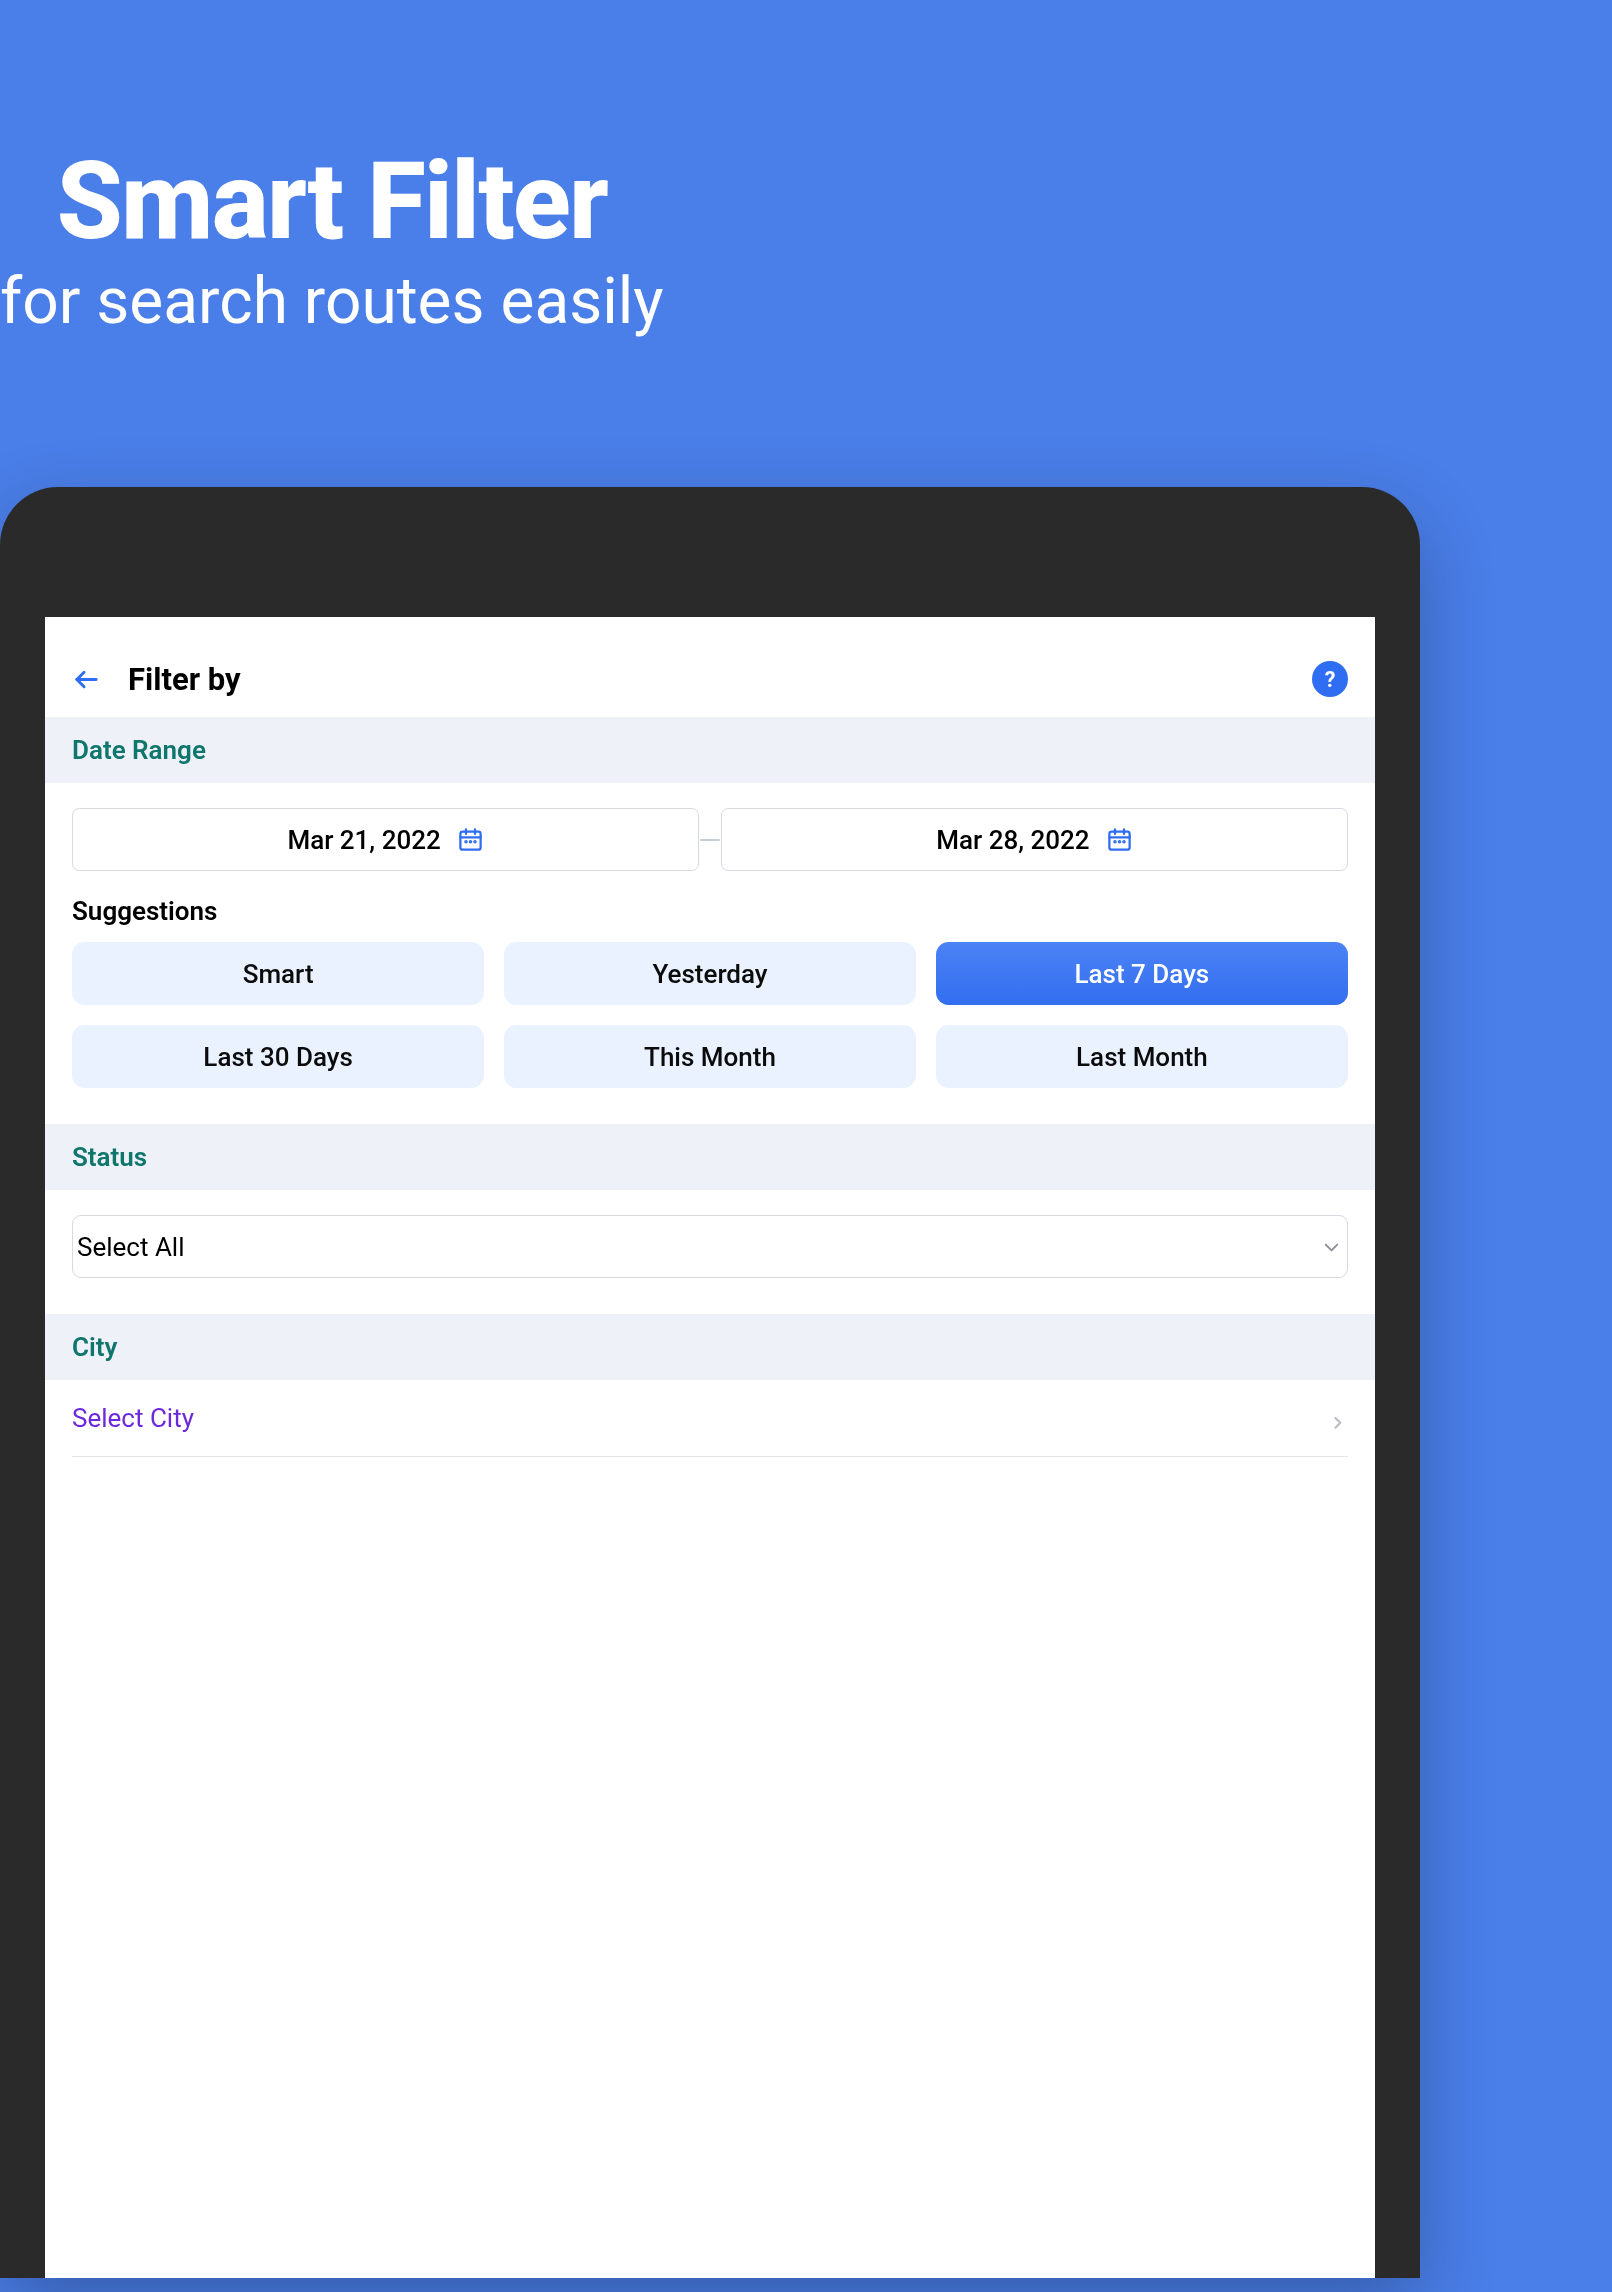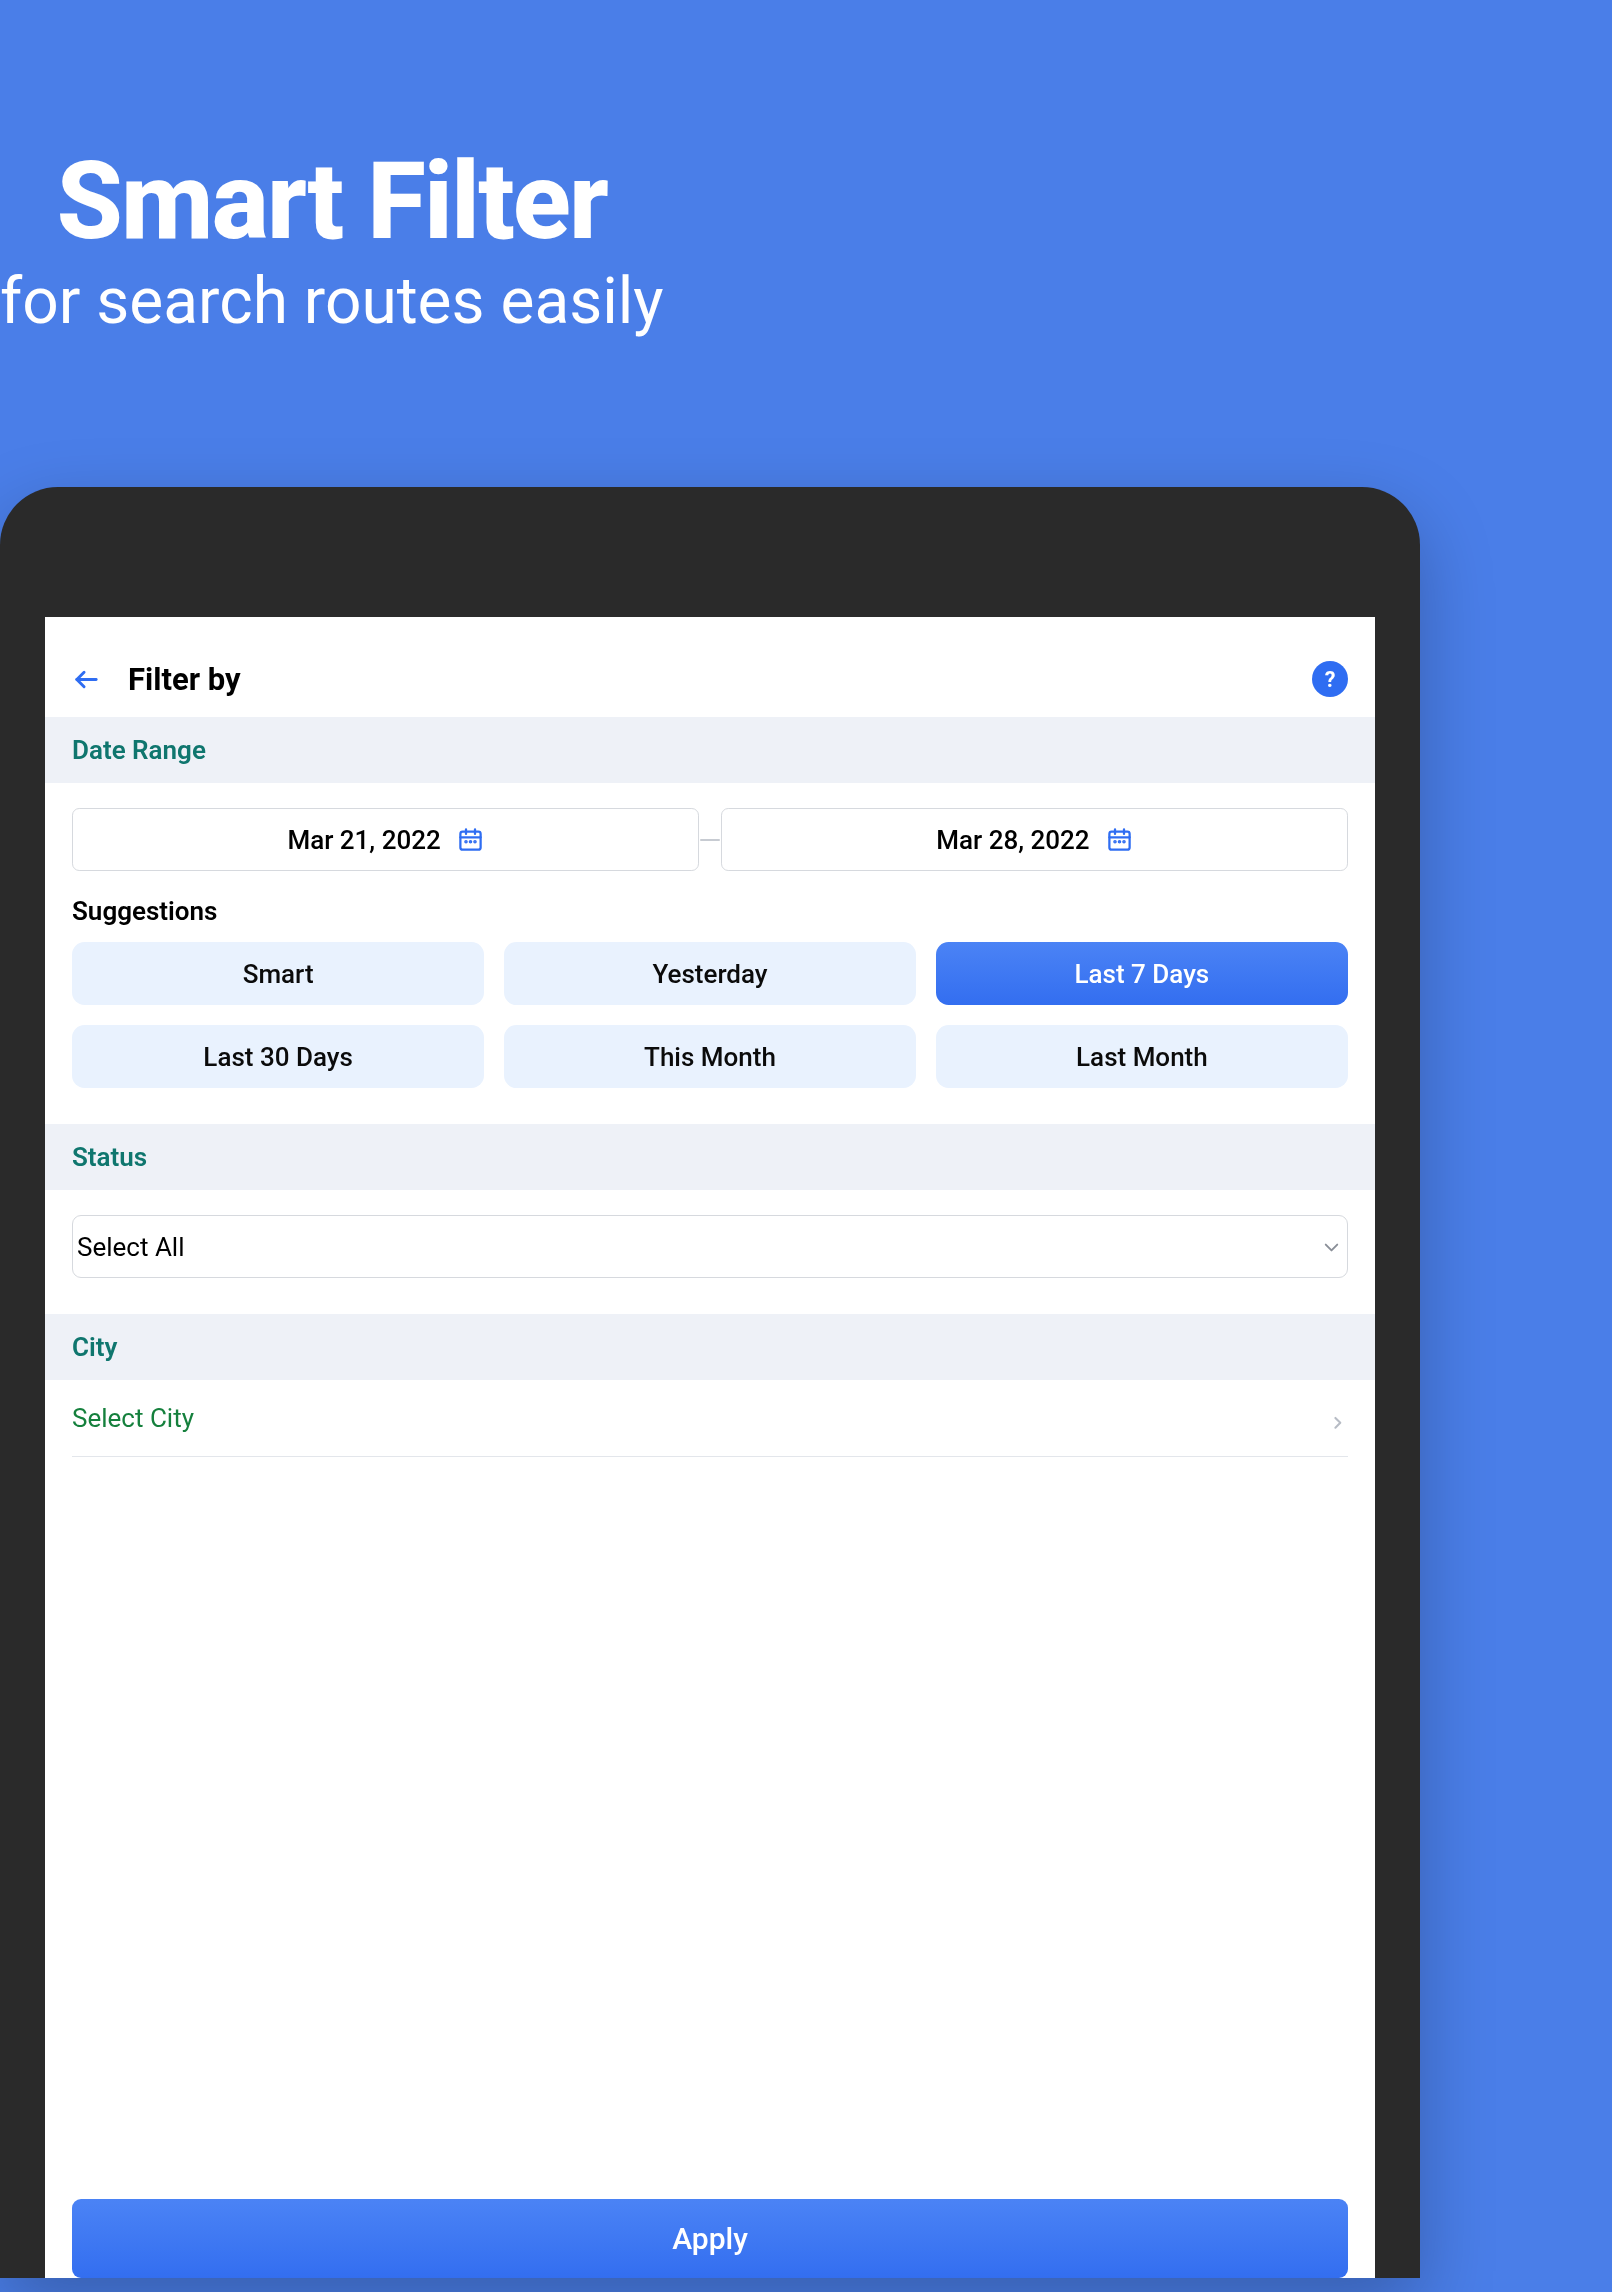--- a/index.html
+++ b/index.html
@@ -153,21 +153,21 @@
   padding: 0 4px;
   font-size: 26px;
   color: #000;
 }
 .chevron-down { margin-left: auto; width: 23px; height: 23px; }
 .city-row {
   padding: 23px 27px;
   display: flex;
   align-items: center;
   font-size: 26px;
-  color: #15803d;
+  color: #6d28d9;
 }
 .chevron-right { margin-left: auto; width: 19.7px; height: 19.7px; }
 .city-divider {
   margin: 0 27px;
   height: 0.9px;
   background: #e3e6eb;
 }
 .spacer { flex: 1; }
 .apply-btn {
   margin: 0 27px 0 27px;
@@ -270,20 +270,17 @@
         <span class="chevron-right">
           <svg viewBox="0 0 24 24" fill="none" stroke="#b7bcc5" stroke-width="2.5" stroke-linecap="round" stroke-linejoin="round">
             <polyline points="9 6 15 12 9 18"></polyline>
           </svg>
         </span>
       </div>
       <div class="city-divider"></div>
 
       <div class="spacer"></div>
 
-      <div class="apply-btn">
-        <span>Apply</span>
-      </div>
 
     </div>
   </div>
 </div>
 
 
 </body></html>

